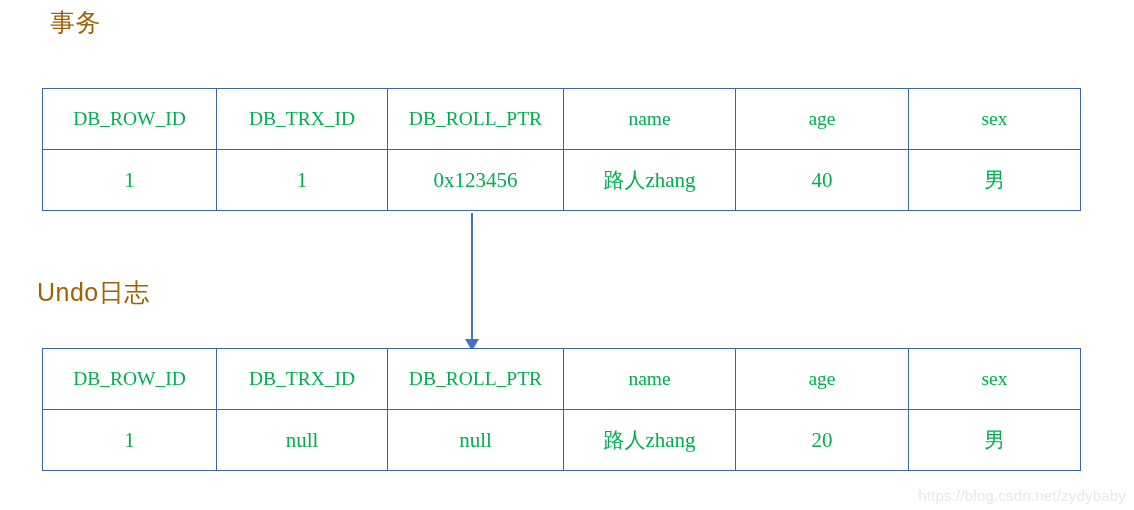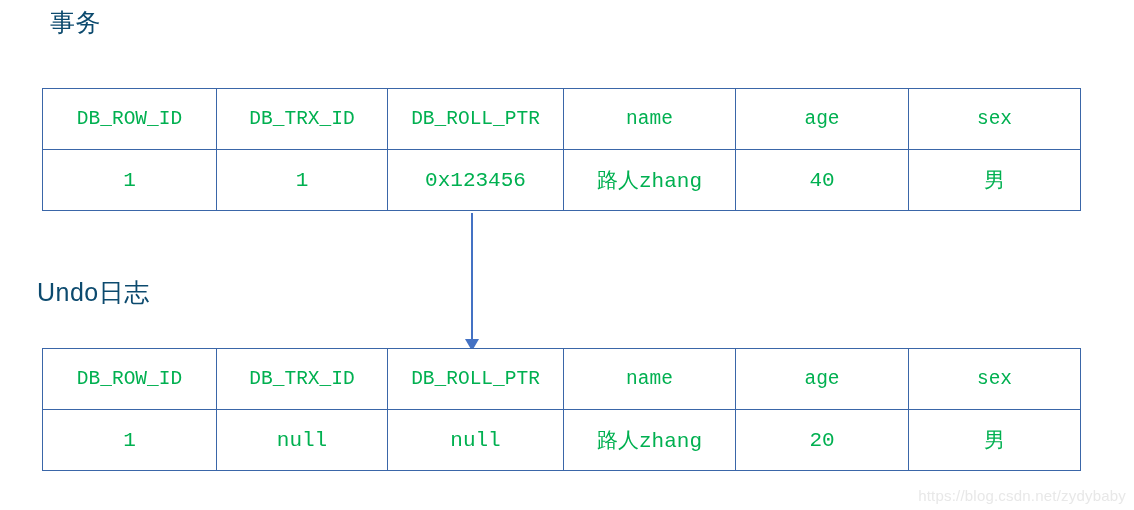--- a/index.html
+++ b/index.html
@@ -11,21 +11,21 @@
     width: 1134px;
     height: 510px;
     position: relative;
     overflow: hidden;
     font-family: "Liberation Sans", sans-serif;
     -webkit-font-smoothing: antialiased;
   }
 
   .section-title {
     position: absolute;
-    color: #0c4a6e;
+    color: #a16207;
     font-family: "Liberation Sans", sans-serif;
     font-size: 25px;
     line-height: 28px;
     letter-spacing: 0.5px;
     white-space: nowrap;
   }
   #title-transaction { left: 50px; top: 8px; }
   #title-undo-log    { left: 37px; top: 278px; }
 
   .db-table {
@@ -37,21 +37,21 @@
     background: #ffffff;
   }
   #table-transaction { top: 88px; }
   #table-undo-log    { top: 348px; }
 
   .db-table td {
     border: 1.6px solid #3a66a8;
     color: #00b050;
     text-align: center;
     vertical-align: middle;
-    font-family: Liberation Mono, monospace;
+    font-family: Liberation Serif, serif;
     font-size: 20px;
     height: 60px;
     padding: 0;
     white-space: nowrap;
   }
   .db-table tr.header-row td { font-size: 19.5px; }
   .db-table tr.data-row td   { font-size: 21px; }
 
   
   .col-0 { width: 173px; }

